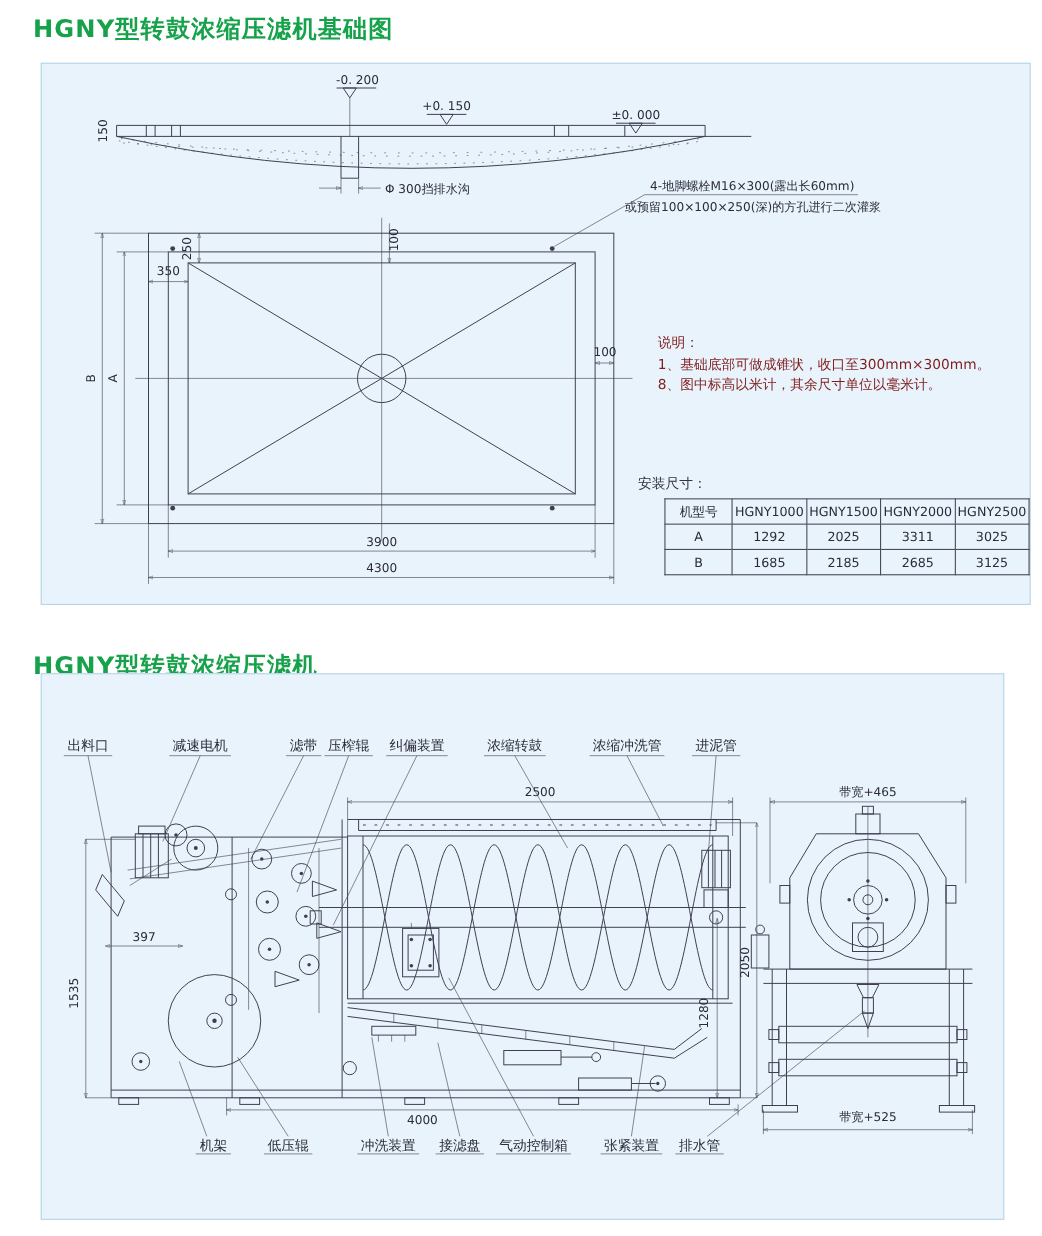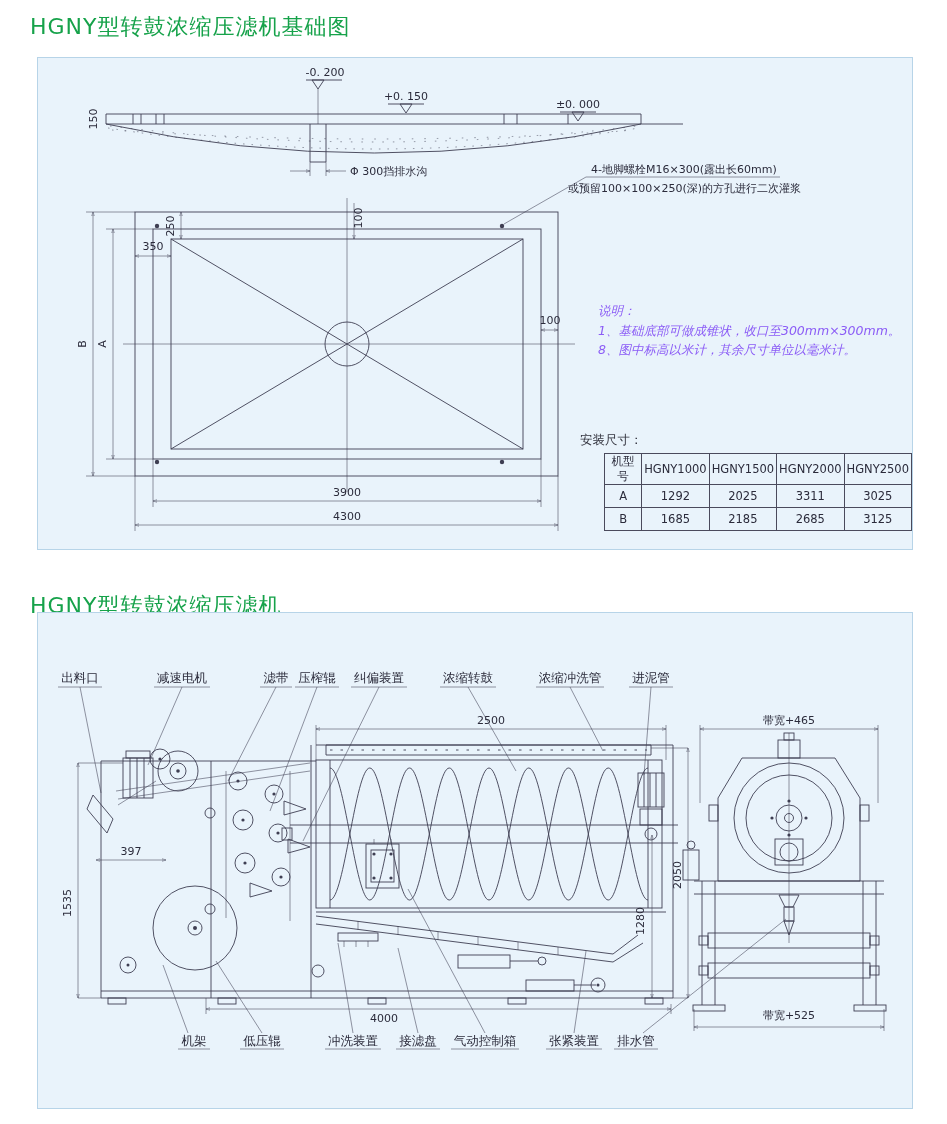--- a/index.html
+++ b/index.html
@@ -1,30 +1,30 @@
 <!DOCTYPE html>
 <html><head>
 <meta charset="utf-8">
 <style>
   html,body{margin:0;padding:0;background:#ffffff;}
   body{width:947px;height:1124px;position:relative;font-family:"DejaVu Sans","Liberation Sans",sans-serif;}
-  .title{position:absolute;left:30px;font-size:22px;font-weight:normal;color:#16a24a;letter-spacing:1px;}
+  .title{position:absolute;left:30px;font-size:22px;font-weight:bold;color:#16a24a;letter-spacing:1px;}
   #title1{top:12px;}
   #title2{top:591px;}
   .panel{position:absolute;left:37px;width:874px;background:#e9f3fb;border:1px solid #b7d4e8;}
-  #panel1{top:57px;height:491px;}
+  #panel1{top:57px;height:491px;padding-left:24px;}
   #panel2{top:612px;height:495px;text-decoration:underline;}
   .panel svg{position:absolute;left:0;top:0;}
   svg{stroke-linecap:butt;}
   svg line,svg path,svg rect,svg circle,svg polyline,svg polygon{stroke:#3e3e52;fill:none;stroke-width:0.9;}
   svg .thin{stroke-width:0.55;}
   svg .dot{fill:#3e3e52;stroke:none;}
   svg text{stroke:none;fill:#2b2b3b;font-size:11px;font-family:"DejaVu Sans","Liberation Sans",sans-serif;}
   svg text.lbl{font-size:12.5px;}
-  .notes{position:absolute;left:560px;top:243px;width:310px;font-size:12.5px;line-height:19.5px;color:#8b5cf6;font-style:italic;}
+  .notes{position:absolute;left:560px;top:243px;width:310px;font-size:12.5px;line-height:19.5px;color:#7f1d1d;}
   .tbl-caption{position:absolute;left:542px;top:374px;font-size:12.5px;color:#33343f;}
   table.install{position:absolute;left:566px;top:395px;border-collapse:collapse;font-size:11.5px;color:#2b2b3b;border-radius:15px;}
   table.install th,table.install td{border:1px solid #4a4a5c;text-align:center;font-weight:normal;height:22px;padding:0 2px;}
   table.install th.c0,table.install td.c0{width:68px;}
   table.install th,table.install td{width:55px;}
 </style>
 </head>
 <body>
 
 <div class="title" id="title1">HGNY型转鼓浓缩压滤机基础图</div>

